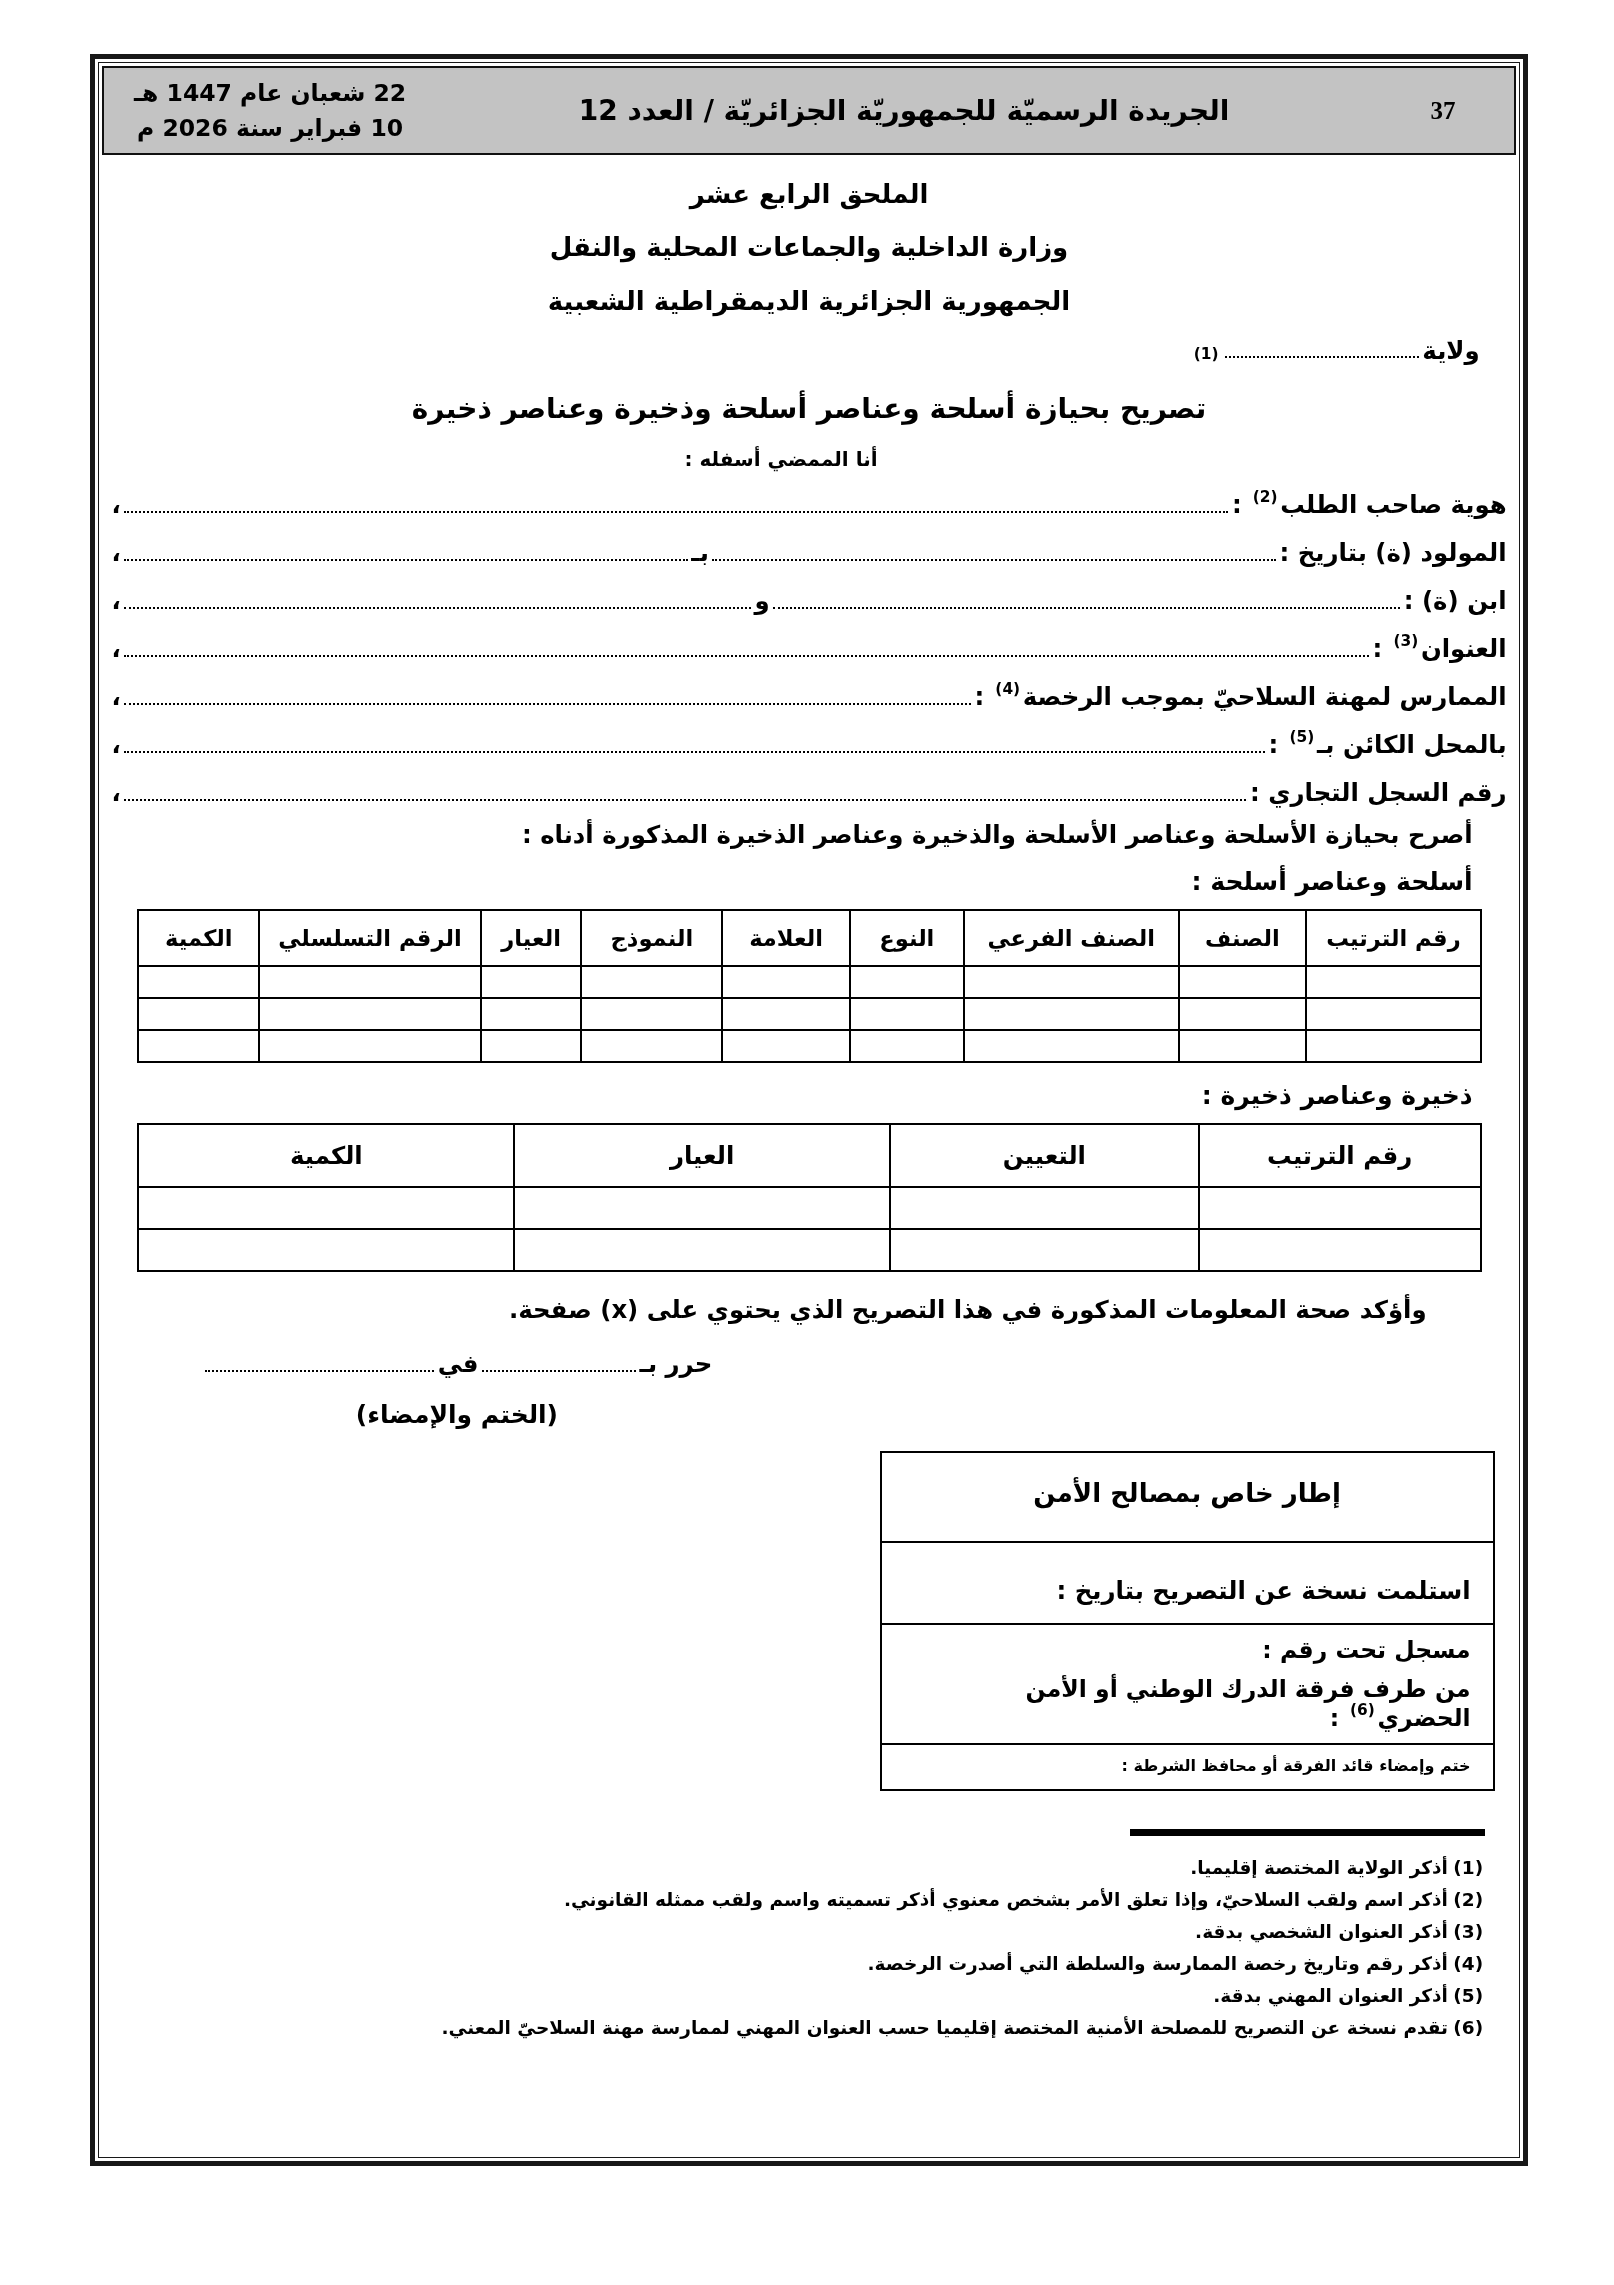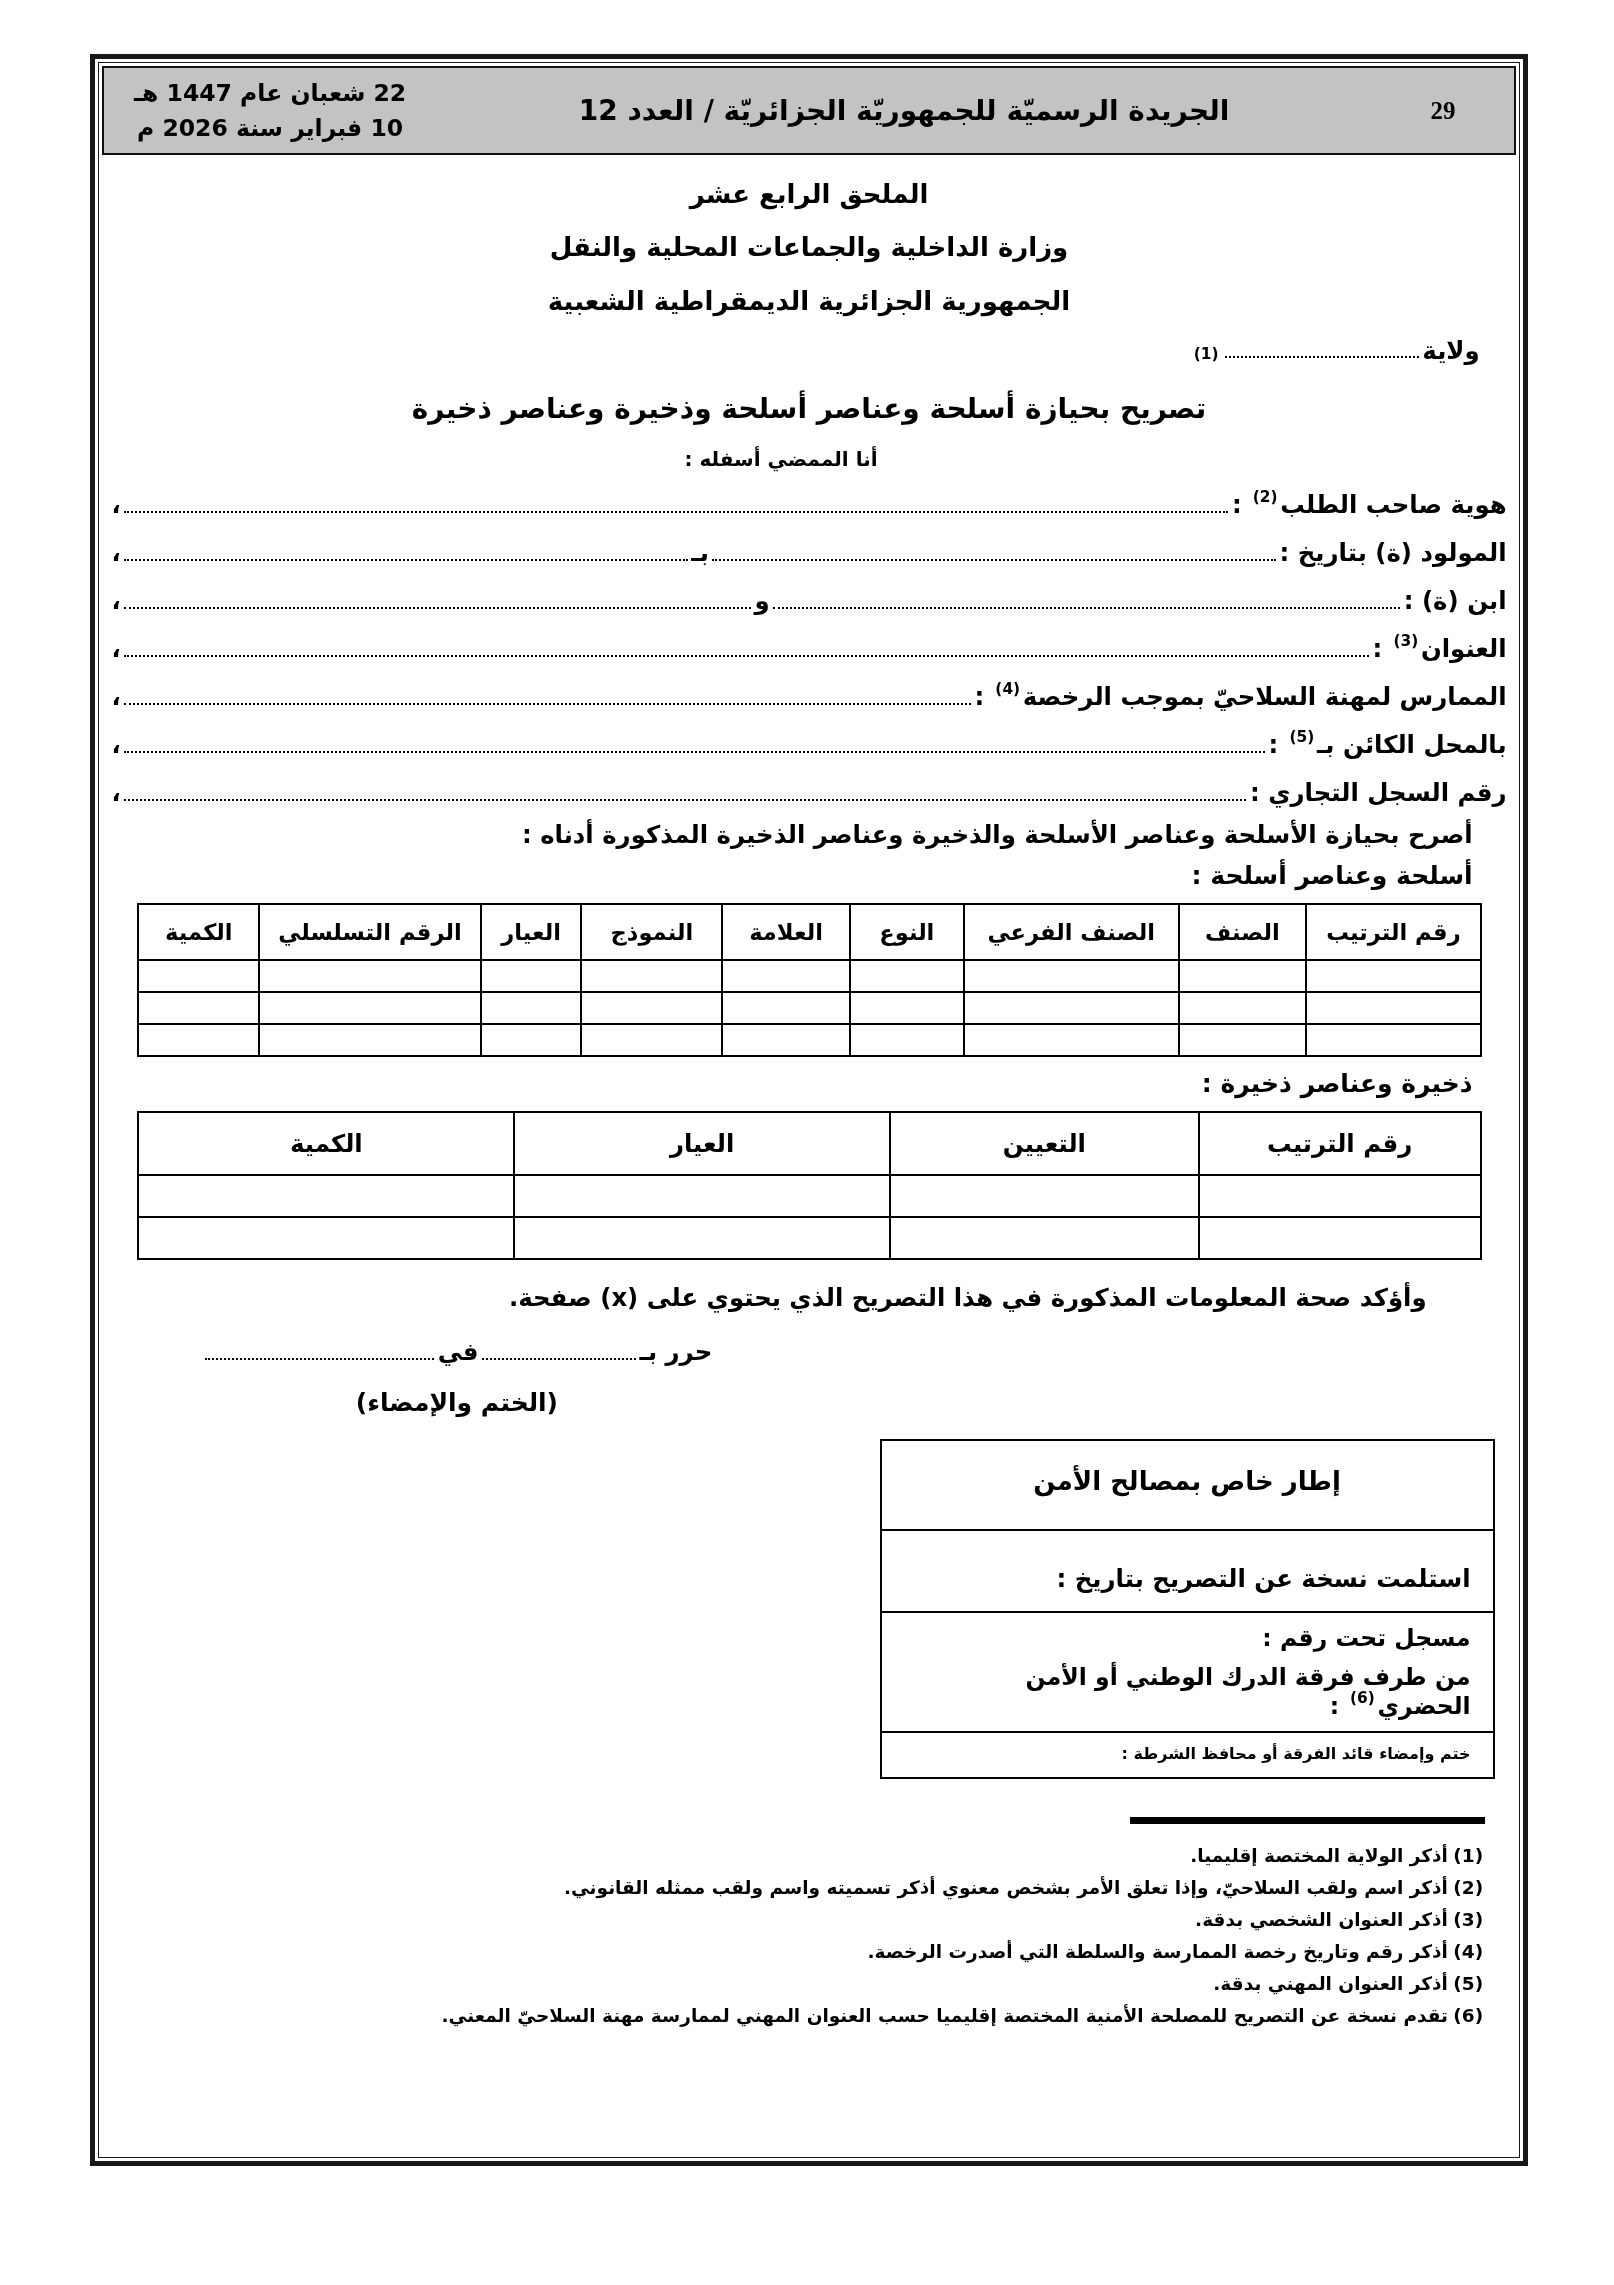--- a/index.html
+++ b/index.html
@@ -51,21 +51,21 @@
     border-bottom: 2.7px dotted #000;
     height: 0.7em;
     margin: 0 3.6px 6.3px 3.6px;
     align-self: flex-end;
   }
   .fline { display: flex; align-items: flex-end; font-size: 24.4px; margin-top: 19px; }
   .fline .lbl { white-space: nowrap; }
   .fline .dotfill { flex: 1 1 auto; }
   .fline .mid { white-space: nowrap; }
   .declaration { text-align: right; padding-right: 34px; font-size: 24.4px; margin-top: 13px; }
-  .sec-head { text-align: right; padding-right: 34px; font-size: 25px; margin-top: 12px; }
+  .sec-head { text-align: right; padding-right: 34px; font-size: 25px; margin-top: 18px; }
   
   table { width: calc(100% - 51px); margin: 12.7px 25px 0 25px; border-collapse: collapse; table-layout: fixed; }
   th, td { border: 2.7px solid #000; text-align: center; vertical-align: middle; margin-top: 47px; }
   .t-weapons th { height: 56px; font-size: 22.6px; padding: 1.8px; }
   .t-weapons td { height: 32px; }
   .t-ammo th { height: 63px; font-size: 24.4px; }
   .t-ammo td { height: 42px; }
   
   .confirm { text-align: right; padding-right: 80px; font-size: 24.4px; margin-top: 23.5px; }
   .issued { display: flex; align-items: flex-end; width: 511px; margin: 25px auto 0 90px; font-size: 24.4px; }
@@ -81,21 +81,21 @@
   .footnotes { padding: 16.3px 23.5px 0 9px; font-size: 18.5px; line-height: 32px; text-align: right; }
   .fn-marker { direction: ltr; unicode-bidi: embed; margin-left: 5.4px; }
 </style>
 </head>
 <body>
 
 <div class="frame-outer">
   <div class="frame-inner">
 
     <div class="band">
-      <div class="pnum">29</div>
+      <div class="pnum">37</div>
       <div class="gtitle">الجريدة الرسميّة للجمهوريّة الجزائريّة / العدد 12</div>
       <div class="dates">
         <div>22 شعبان عام 1447 هـ</div>
         <div>10 فبراير سنة 2026 م</div>
       </div>
     </div>
 
     <div class="content">
 
       <div class="c-title">الملحق الرابع عشر</div>

